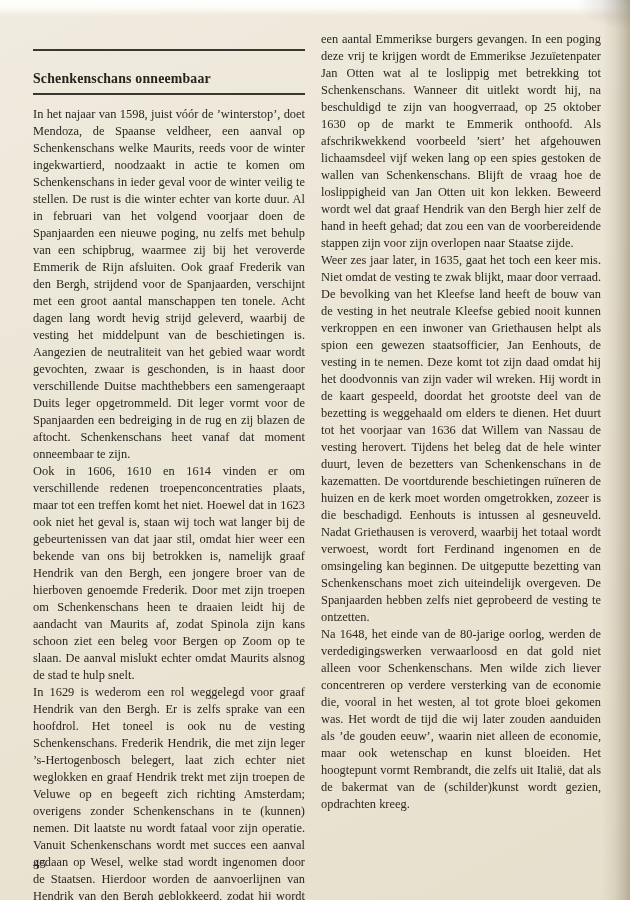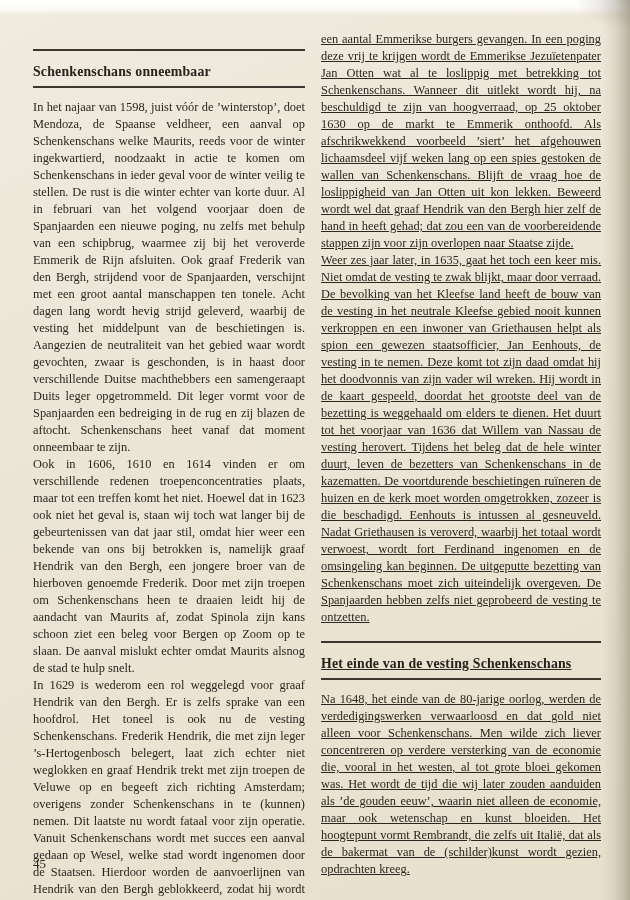--- a/index.html
+++ b/index.html
@@ -48,30 +48,29 @@
   }
   .col-left {
     left: 33px;
     top: 49px;
     width: 272px;
   }
   .col-right {
     left: 321px;
     top: 31px;
     width: 280px;
-    text-decoration: underline;
   }
   .section-heading {
     font-size: 13.8px;
     font-weight: bold;
     letter-spacing: 0.2px;
     color: #26231d;
     border-top: 2px solid #3b372f;
     border-bottom: 2px solid #3b372f;
-    padding: 13px 0 6px 0;
+    padding: 20px 0 6px 0;
     margin: 0 0 11px 0;
   }
   .col-right .section-heading {
     margin-top: 15px;
   }
   .body-text p {
     margin: 0;
     font-size: 12.4px;
     line-height: 17px;
     text-align: justify;
@@ -97,19 +96,18 @@
   <div class="col col-left body-text">
     <h2 class="section-heading">Schenkenschans onneembaar</h2>
     <p>In het najaar van 1598, juist vóór de ’winterstop’, doet Mendoza, de Spaanse veldheer, een aanval op Schenkenschans welke Maurits, reeds voor de winter ingekwartierd, noodzaakt in actie te komen om Schenkenschans in ieder geval voor de winter veilig te stellen. De rust is die winter echter van korte duur. Al in februari van het volgend voorjaar doen de Spanjaarden een nieuwe poging, nu zelfs met behulp van een schipbrug, waarmee zij bij het veroverde Emmerik de Rijn afsluiten. Ook graaf Frederik van den Bergh, strijdend voor de Spanjaarden, verschijnt met een groot aantal manschappen ten tonele. Acht dagen lang wordt hevig strijd geleverd, waarbij de vesting het middelpunt van de beschietingen is. Aangezien de neutraliteit van het gebied waar wordt gevochten, zwaar is geschonden, is in haast door verschillende Duitse machthebbers een samengeraapt Duits leger opgetrommeld. Dit leger vormt voor de Spanjaarden een bedreiging in de rug en zij blazen de aftocht. Schenkenschans heet vanaf dat moment onneembaar te zijn.</p>
     <p>Ook in 1606, 1610 en 1614 vinden er om verschillende redenen troepenconcentraties plaats, maar tot een treffen komt het niet. Hoewel dat in 1623 ook niet het geval is, staan wij toch wat langer bij de gebeurtenissen van dat jaar stil, omdat hier weer een bekende van ons bij betrokken is, namelijk graaf Hendrik van den Bergh, een jongere broer van de hierboven genoemde Frederik. Door met zijn troepen om Schenkenschans heen te draaien leidt hij de aandacht van Maurits af, zodat Spinola zijn kans schoon ziet een beleg voor Bergen op Zoom op te slaan. De aanval mislukt echter omdat Maurits alsnog de stad te hulp snelt.</p>
     <p>In 1629 is wederom een rol weggelegd voor graaf Hendrik van den Bergh. Er is zelfs sprake van een hoofdrol. Het toneel is ook nu de vesting Schenkenschans. Frederik Hendrik, die met zijn leger ’s-Hertogenbosch belegert, laat zich echter niet weglokken en graaf Hendrik trekt met zijn troepen de Veluwe op en begeeft zich richting Amsterdam; overigens zonder Schenkenschans in te (kunnen) nemen. Dit laatste nu wordt fataal voor zijn operatie. Vanuit Schenkenschans wordt met succes een aanval gedaan op Wesel, welke stad wordt ingenomen door de Staatsen. Hierdoor worden de aanvoerlijnen van Hendrik van den Bergh geblokkeerd, zodat hij wordt genoodzaakt zich terug te trekken. Terug in zijn eigen omgeving neemt graaf Hendrik</p>
   </div>
 
   <div class="col col-right body-text">
     <p>een aantal Emmerikse burgers gevangen. In een poging deze vrij te krijgen wordt de Emmerikse Jezuïetenpater Jan Otten wat al te loslippig met betrekking tot Schenkenschans. Wanneer dit uitlekt wordt hij, na beschuldigd te zijn van hoogverraad, op 25 oktober 1630 op de markt te Emmerik onthoofd. Als afschrikwekkend voorbeeld ’siert’ het afgehouwen lichaamsdeel vijf weken lang op een spies gestoken de wallen van Schenkenschans. Blijft de vraag hoe de loslippigheid van Jan Otten uit kon lekken. Beweerd wordt wel dat graaf Hendrik van den Bergh hier zelf de hand in heeft gehad; dat zou een van de voorbereidende stappen zijn voor zijn overlopen naar Staatse zijde.</p>
     <p>Weer zes jaar later, in 1635, gaat het toch een keer mis. Niet omdat de vesting te zwak blijkt, maar door verraad. De bevolking van het Kleefse land heeft de bouw van de vesting in het neutrale Kleefse gebied nooit kunnen verkroppen en een inwoner van Griethausen helpt als spion een gewezen staatsofficier, Jan Eenhouts, de vesting in te nemen. Deze komt tot zijn daad omdat hij het doodvonnis van zijn vader wil wreken. Hij wordt in de kaart gespeeld, doordat het grootste deel van de bezetting is weggehaald om elders te dienen. Het duurt tot het voorjaar van 1636 dat Willem van Nassau de vesting herovert. Tijdens het beleg dat de hele winter duurt, leven de bezetters van Schenkenschans in de kazematten. De voortdurende beschietingen ruïneren de huizen en de kerk moet worden omgetrokken, zozeer is die beschadigd. Eenhouts is intussen al gesneuveld. Nadat Griethausen is veroverd, waarbij het totaal wordt verwoest, wordt fort Ferdinand ingenomen en de omsingeling kan beginnen. De uitgeputte bezetting van Schenkenschans moet zich uiteindelijk overgeven. De Spanjaarden hebben zelfs niet geprobeerd de vesting te ontzetten.</p>
-    <h2 class="section-heading">Het einde van de vesting Schenkenschans</h2>
     <p>Na 1648, het einde van de 80-jarige oorlog, werden de verdedigingswerken verwaarloosd en dat gold niet alleen voor Schenkenschans. Men wilde zich liever concentreren op verdere versterking van de economie die, vooral in het westen, al tot grote bloei gekomen was. Het wordt de tijd die wij later zouden aanduiden als ’de gouden eeuw’, waarin niet alleen de economie, maar ook wetenschap en kunst bloeiden. Het hoogtepunt vormt Rembrandt, die zelfs uit Italië, dat als de bakermat van de (schilder)kunst wordt gezien, opdrachten kreeg.</p>
   </div>
 
   <div class="page-number">45</div>
 
 </div>
 
 </body></html>

